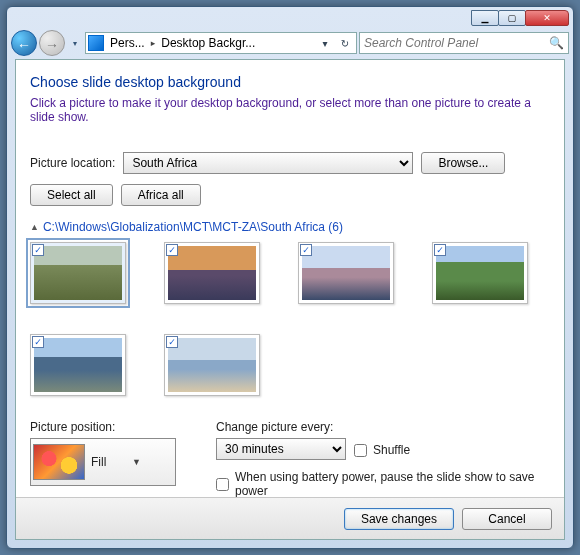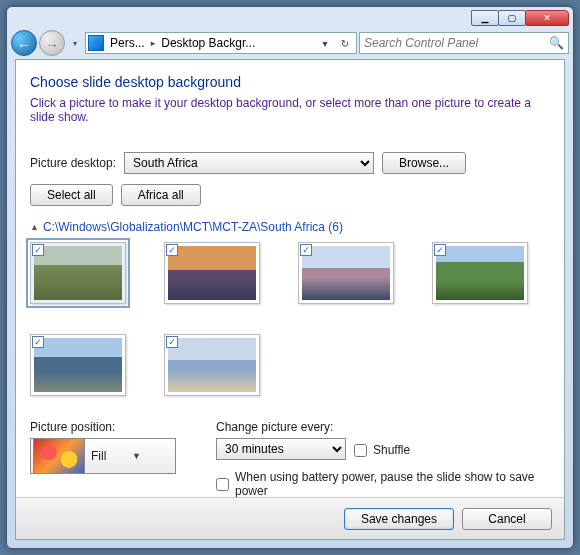--- a/index.html
+++ b/index.html
@@ -195,21 +195,21 @@
   .p4 { background: linear-gradient(#a8c8e8 35%, #4a6a8a 35% 60%, #7a8a7a); }
   .p5 { background: linear-gradient(#c8d8e8 40%, #8aa8c8 40% 58%, #d8c8a8); }
   .bottom-opts {
     display: flex;
     gap: 40px;
     align-items: flex-start;
     border-top: 0;
   }
   .col { display:flex; flex-direction:column; gap:4px; }
   .pospicker {
-    width: 146px; height: 36px;
+    width: 146px; height: 48px;
     border: 1px solid #8a8a8a;
     background: linear-gradient(#fdfdfd,#ececec);
     display: flex; align-items: center;
     padding: 2px;
     gap: 6px;
   }
   .pospicker .sw {
     width: 52px; height: 36px;
     background:
       radial-gradient(circle at 30% 40%, #f55 0 18%, transparent 19%),
@@ -268,22 +268,22 @@
     </div>
   </div>
 
   <div class="client">
     <div class="content">
 
       <h1 class="title">Choose slide desktop background</h1>
       <div class="subtitle">Click a picture to make it your desktop background, or select more than one picture to create a slide show.</div>
 
       <div class="row">
-        <label>Picture desktop:</label>
-        <select class="combo" style="width:250px">
+        <label>Picture location:</label>
+        <select class="combo" style="width:290px">
           <option>South Africa</option>
         </select>
         <button class="push">Browse...</button>
       </div>
 
       <div class="row">
         <button class="push">Select all</button>
         <button class="push">Africa all</button>
       </div>
 

